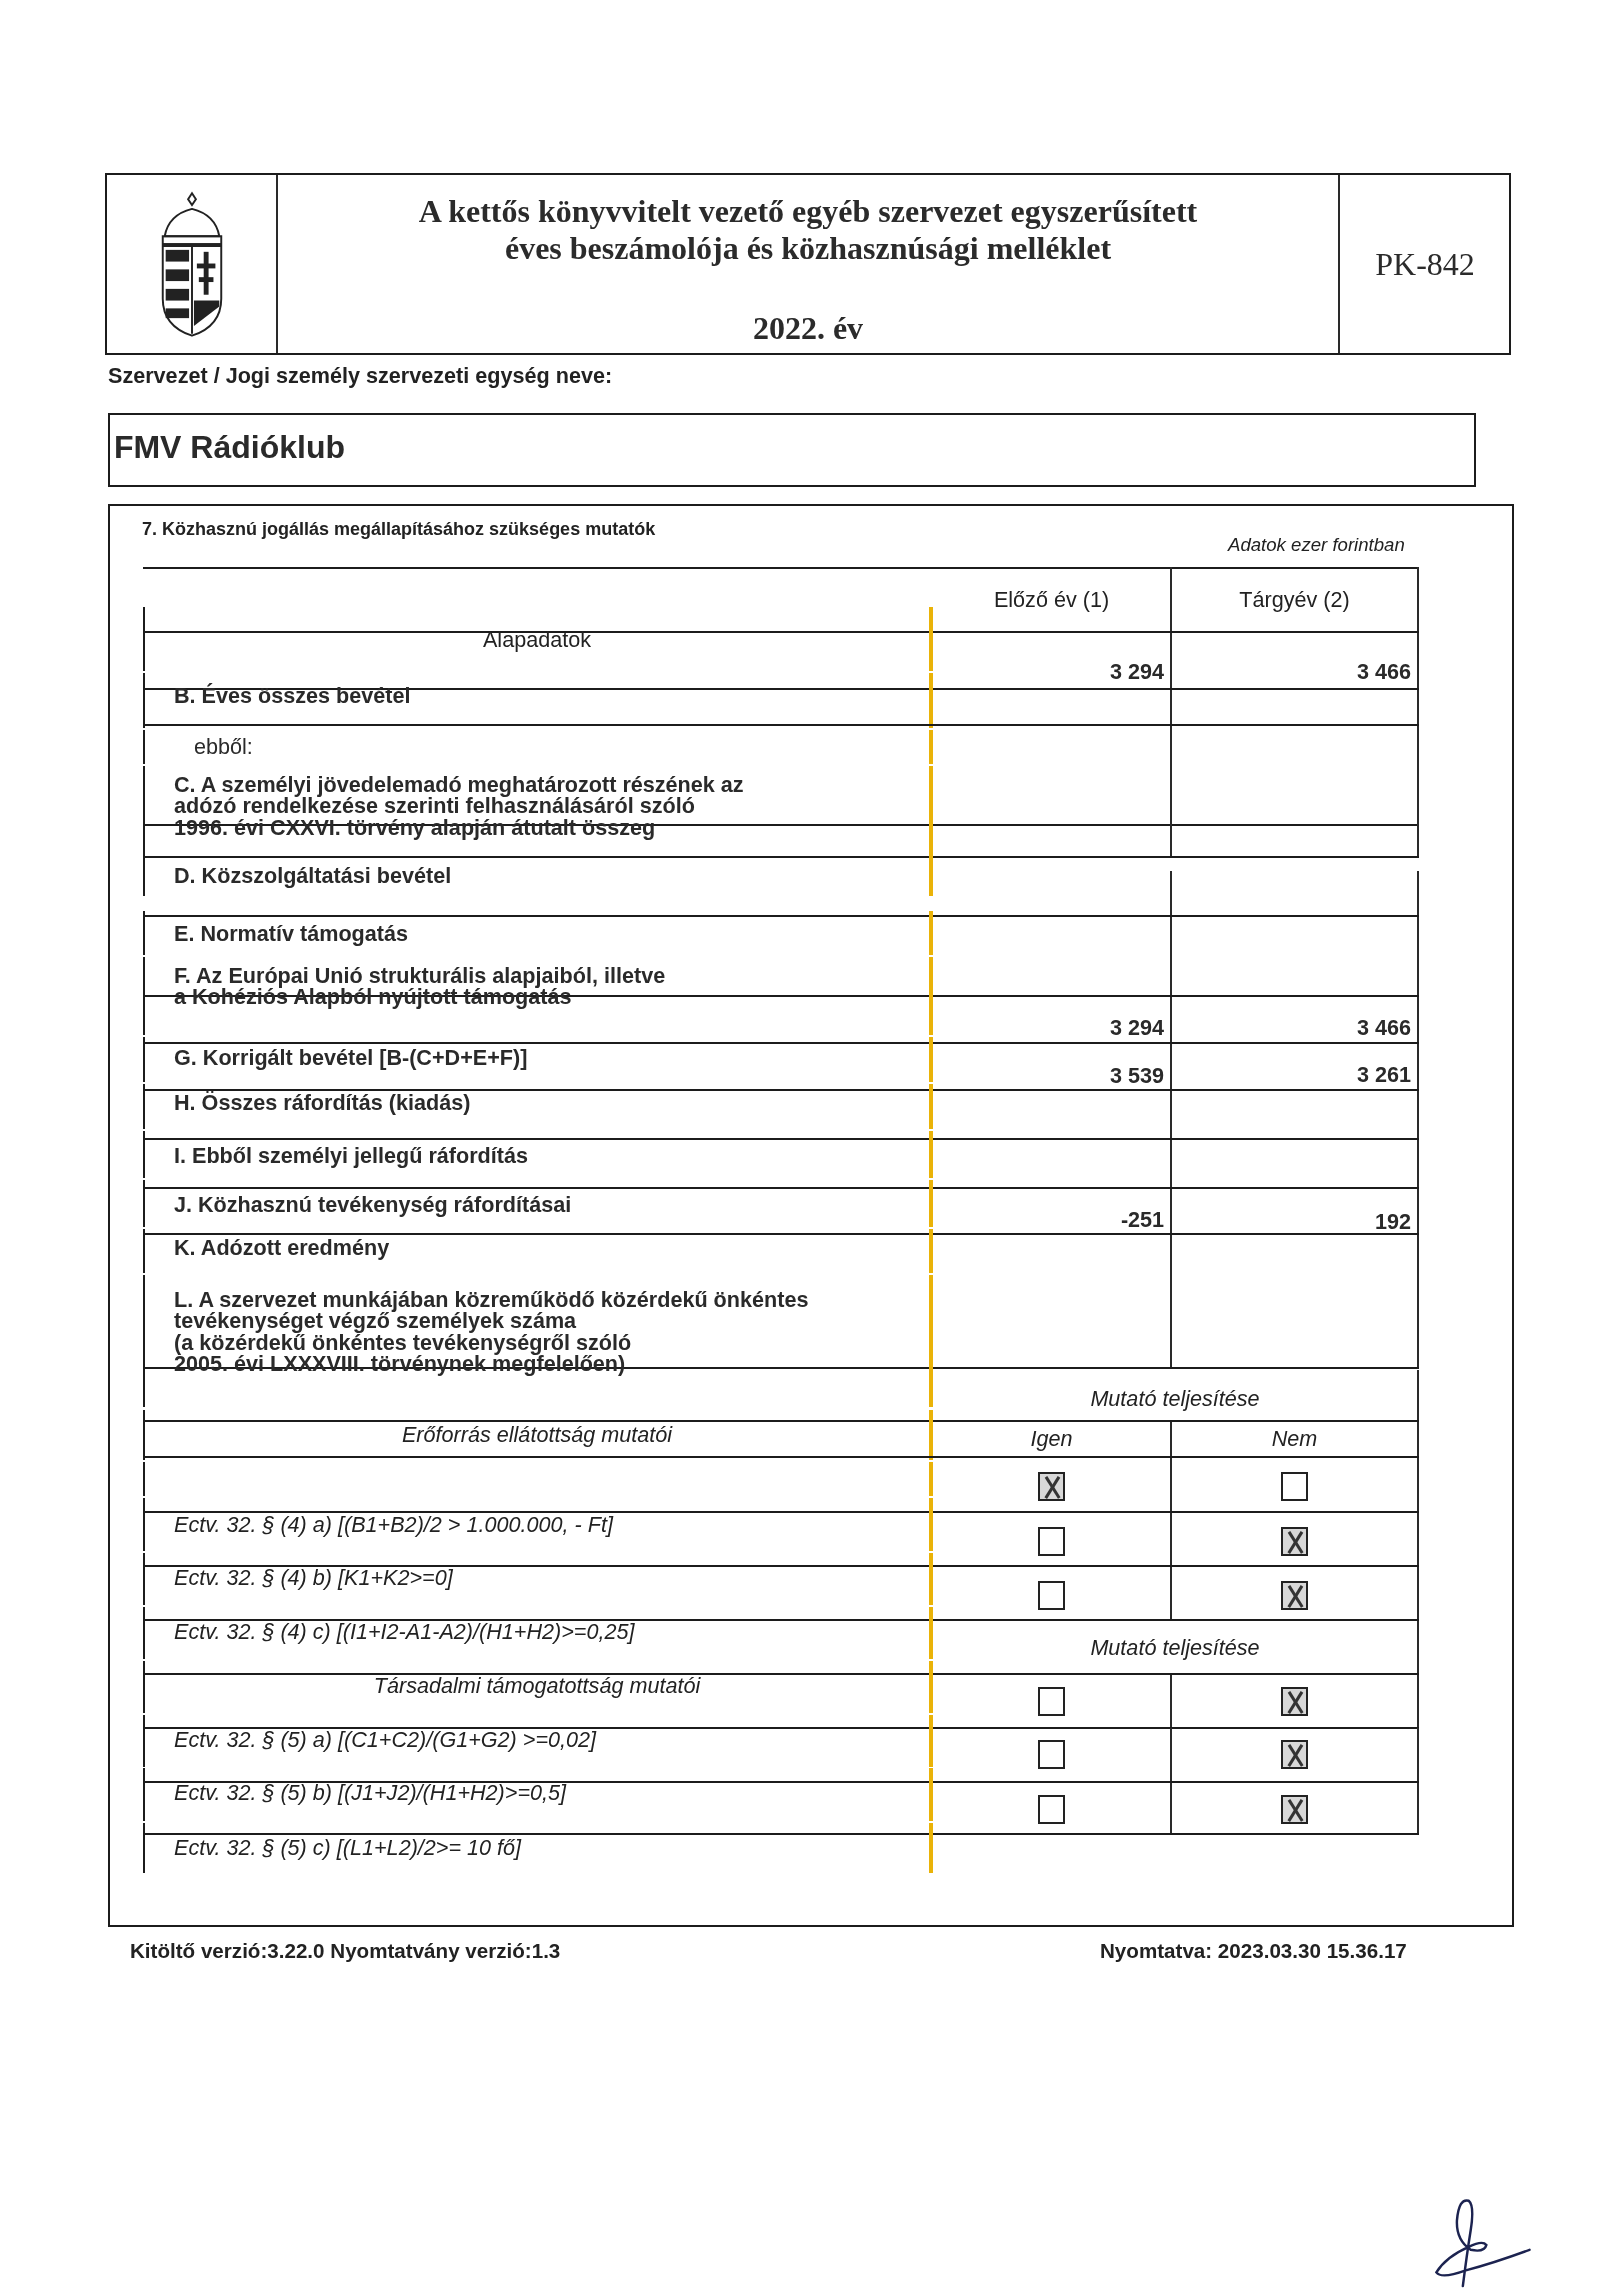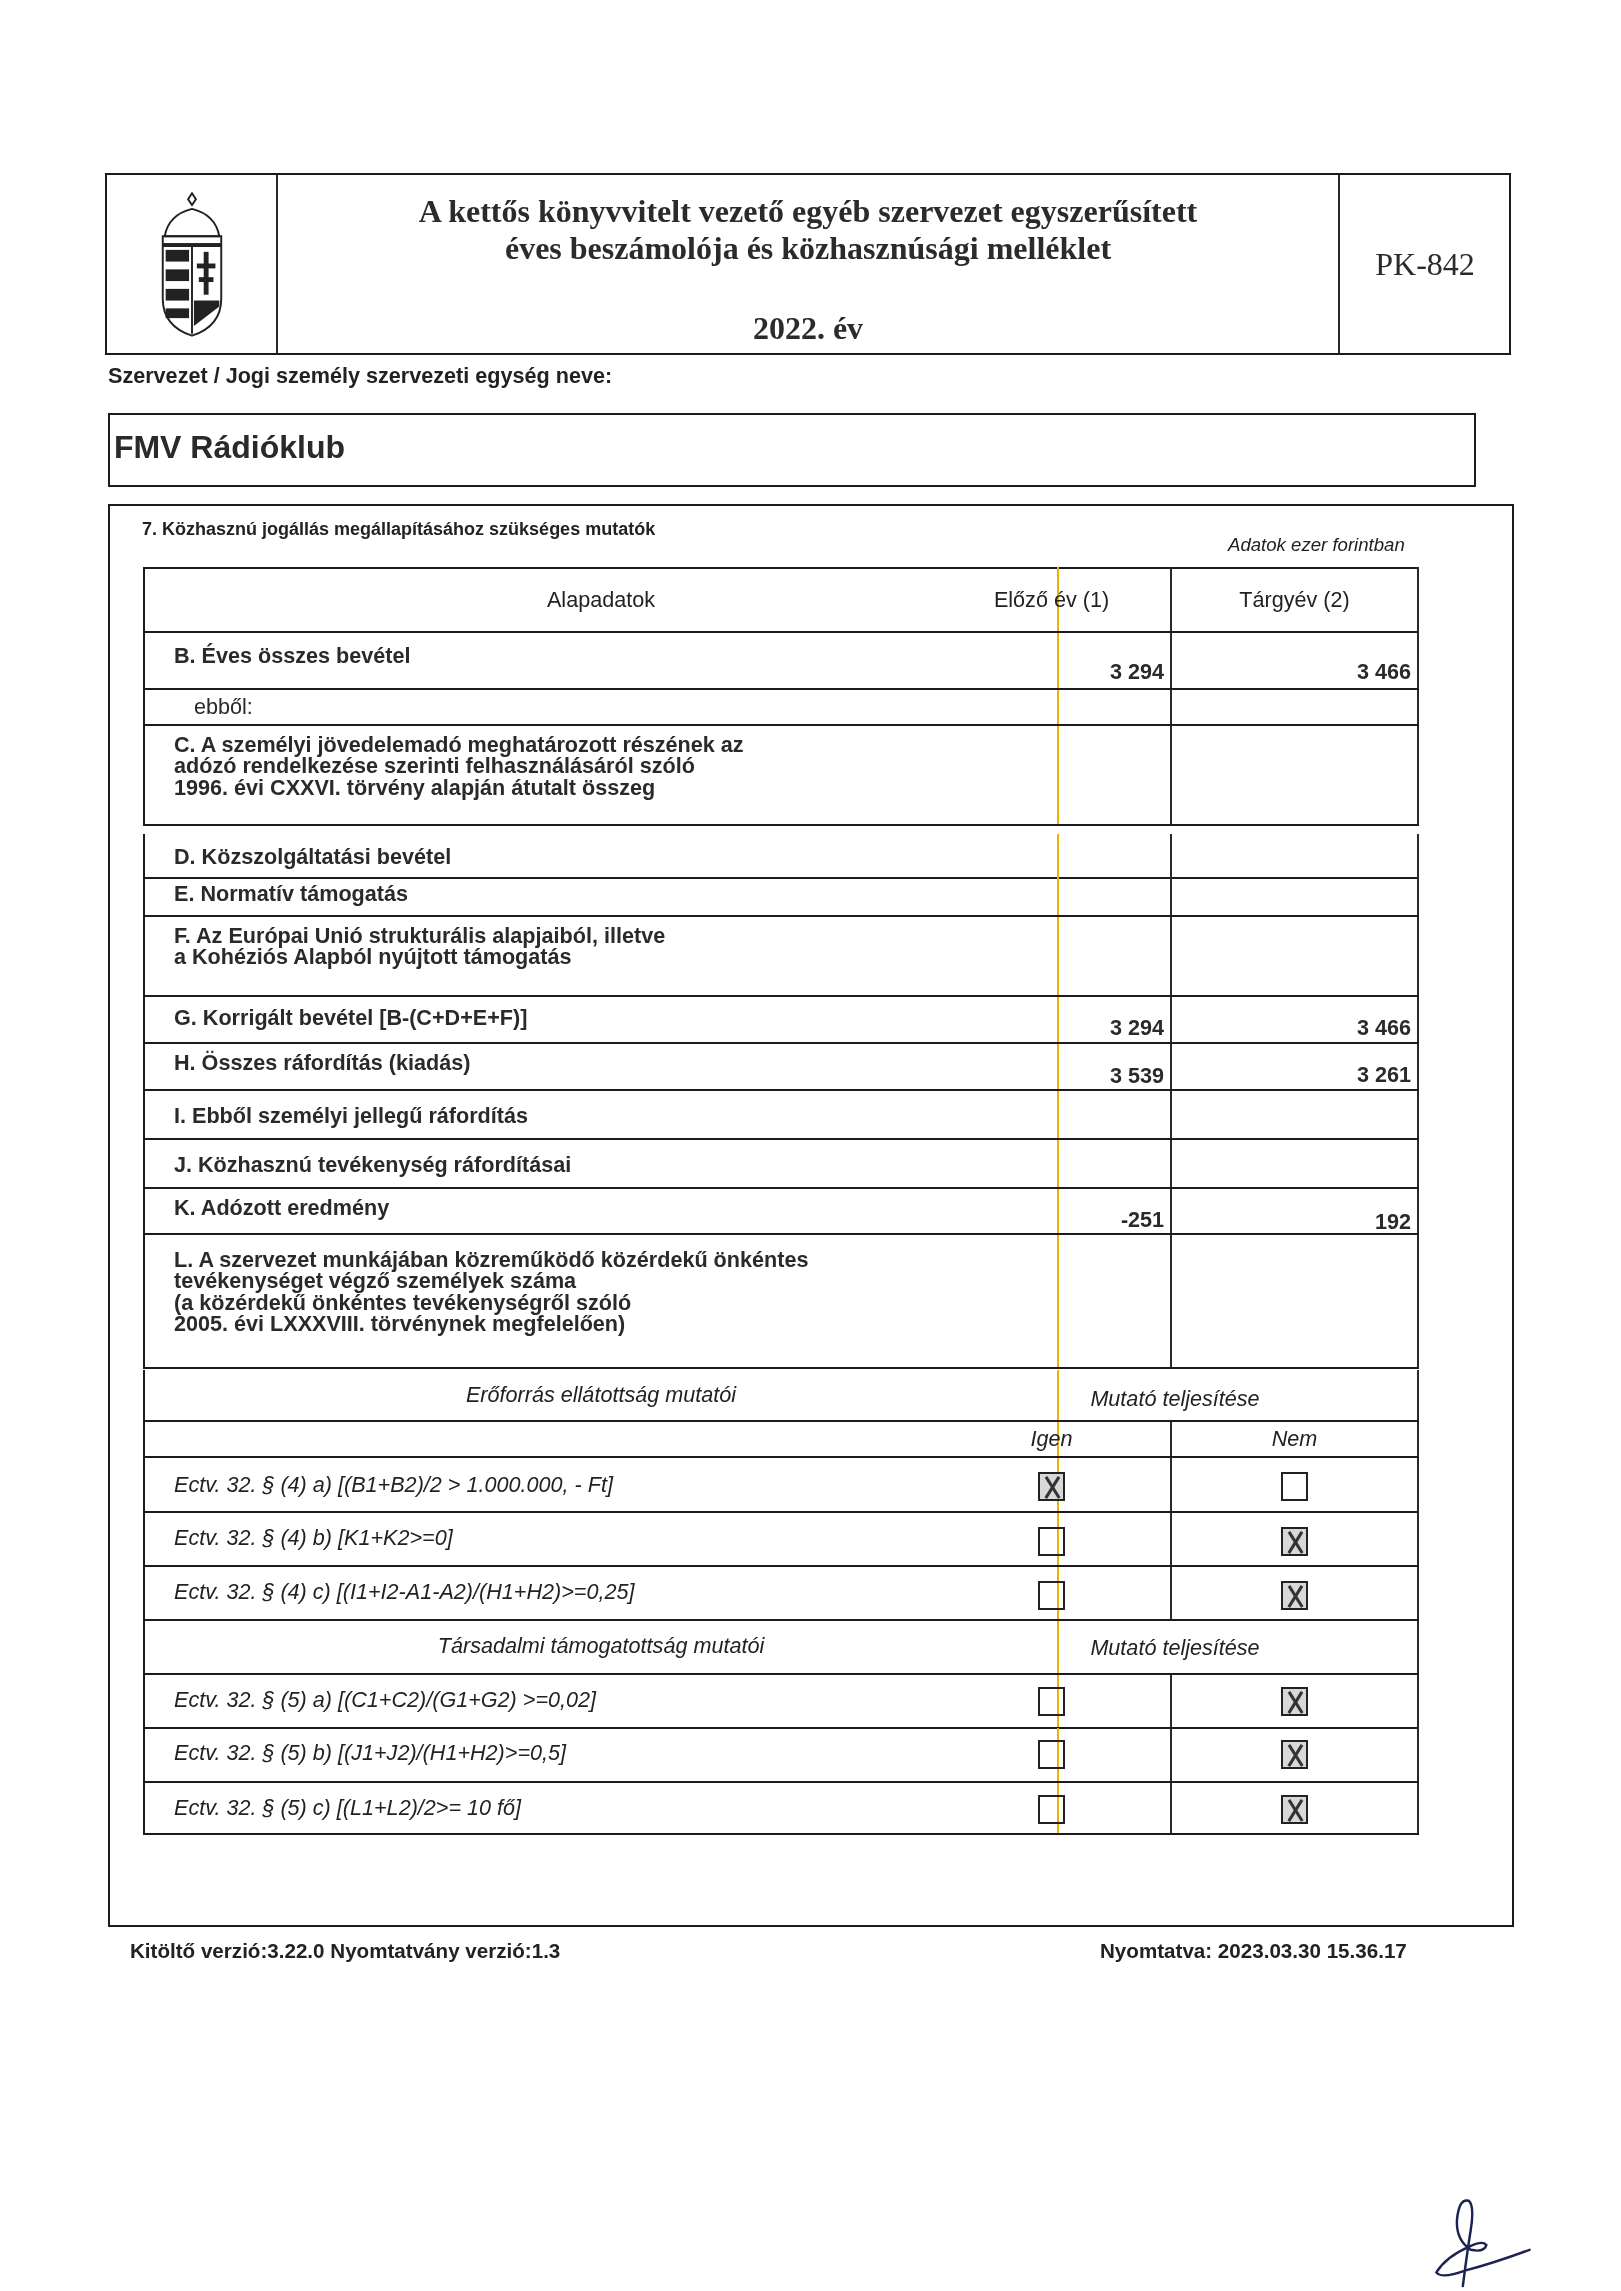--- a/index.html
+++ b/index.html
@@ -21,21 +21,21 @@
 
   
   .sec-box { left: 108px; top: 504px; width: 1406px; height: 1423px; border: 2.9px solid #1c1c1c; border-left-width: 2px; box-sizing: border-box; }
   .sec-title { left: 142px; top: 519px; font-size: 18px; font-weight: bold; color: #222; }
   .sec-unit { left: 1228px; top: 534px; font-size: 18.6px; font-style: italic; color: #222; }
 
   
   .tbl { left: 143px; top: 567px; width: 1276px; }
   .row { position: absolute; left: 0; width: 1276px; box-sizing: border-box; border-bottom: 2.9px solid #1c1c1c; }
   .cell { position: absolute; top: 0; height: 100%; box-sizing: border-box; }
-  .c-label { left: 0; width: 916px; border-left: 2px solid #1c1c1c; border-right: 2px solid #eab308; }
+  .c-label { left: 0; width: 790px; border-left: 2px solid #1c1c1c; border-right: 4px solid #eab308; margin-top: 40px; }
   .c-prev { left: 790px; width: 239px; border-right: 2px solid #2a2a2a; }
   .c-curr { left: 1029px; width: 247px; border-right: 2px solid #2a2a2a; }
   .c-span { left: 790px; width: 486px; border-right: 2px solid #2a2a2a; }
   .lbl { position: absolute; left: 29px; font-size: 21.6px; font-weight: bold; color: #2a2a2a; line-height: 21.6px; }
   .val { position: absolute; right: 5.9px; font-size: 21.6px; font-weight: bold; color: #2a2a2a; }
   .hcenter { position: absolute; left: 0; right: 0; text-align: center; font-size: 21.6px; color: #222; }
   .ital { font-style: italic; }
   .crit { position: absolute; left: 29px; font-size: 21.6px; font-style: italic; color: #222; }
   .cb { position: absolute; width: 27.4px; height: 29px; border: 2px solid #222; box-sizing: border-box; left: 50%; margin-left: -13.7px; }
   .cb.checked { background: #d8d8d8; }
@@ -129,21 +129,21 @@
   <div class="row" style="top:159px;height:100px;">
     <div class="cell c-label">
       <div class="lbl" style="top:7.8px;">C. A személyi jövedelemadó meghatározott részének az</div>
       <div class="lbl" style="top:29px;">adózó rendelkezése szerinti felhasználásáról szóló</div>
       <div class="lbl" style="top:51px;">1996. évi CXXVI. törvény alapján átutalt összeg</div>
     </div>
     <div class="cell c-prev"></div>
     <div class="cell c-curr"></div>
   </div>
 
-  <div class="row" style="top:267px;height:45px;padding-left:17px;">
+  <div class="row" style="top:246px;height:45px;padding-left:17px;">
     <div class="cell c-label">
         <div class="lbl" style="top:11.8px;">D. Közszolgáltatási bevétel</div>
       </div>
     <div class="cell c-prev"></div>
     <div class="cell c-curr"></div>
   </div>
 
   <div class="row" style="top:304px;height:46px;padding-left:20px;">
     <div class="cell c-label">
         <div class="lbl" style="top:11.8px;">E. Normatív támogatás</div>

